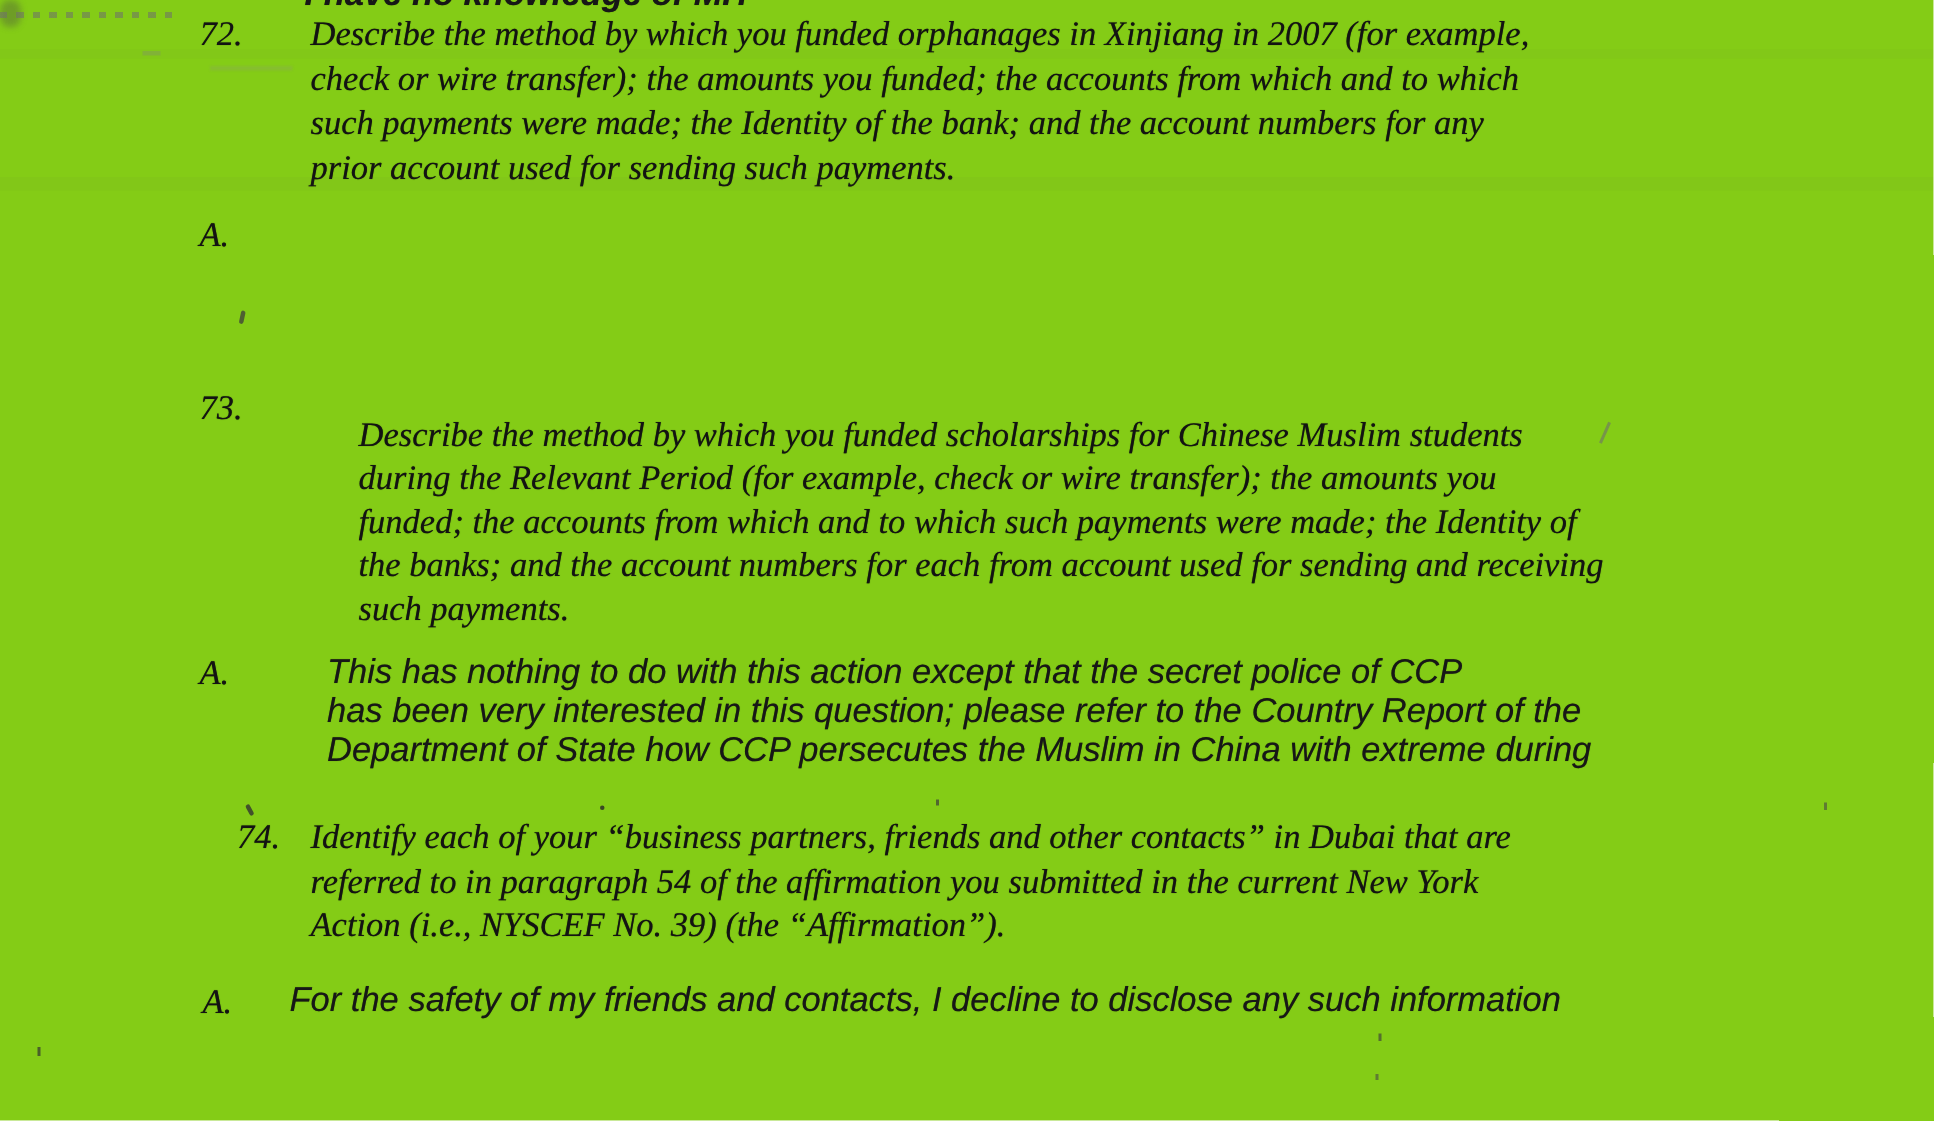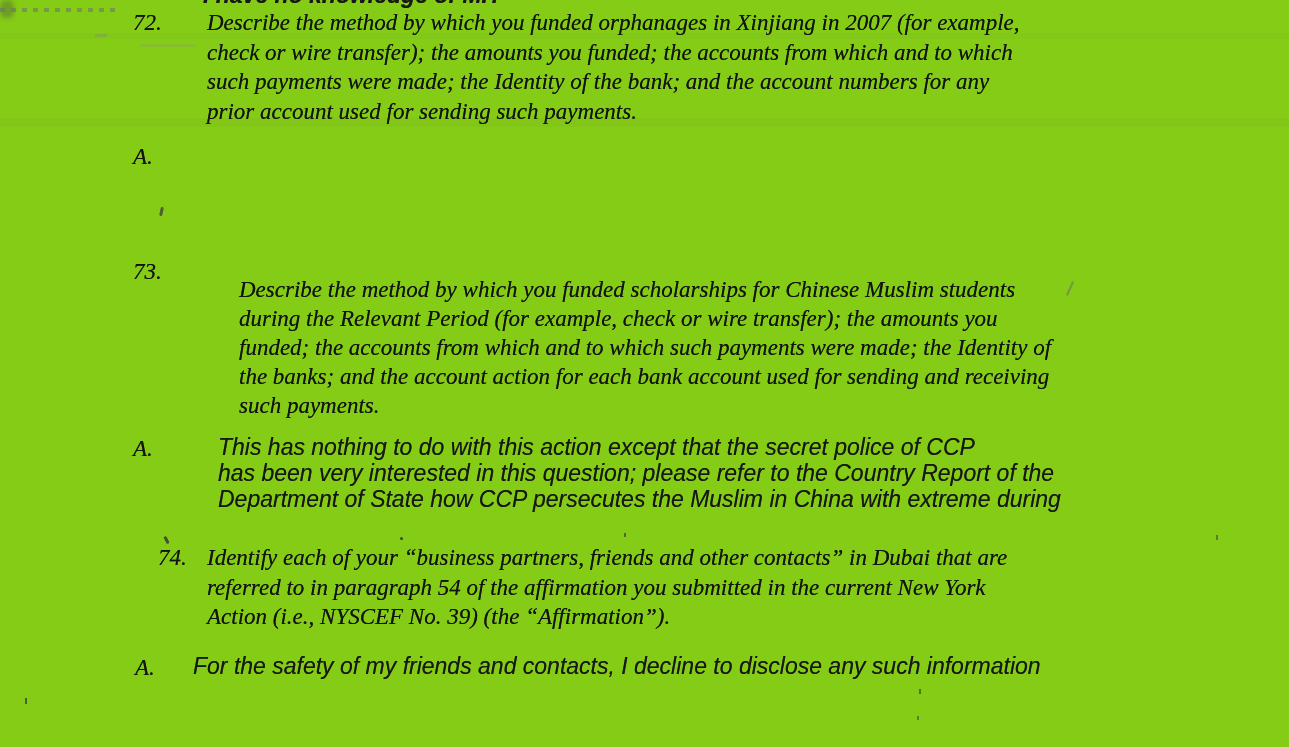--- a/index.html
+++ b/index.html
@@ -51,21 +51,21 @@
     <div>prior account used for sending such payments.</div>
   </div>
 
   <div class="q" style="left:133px; top:144px;">A.</div>
 
   <div class="q" style="left:133px; top:259px;">73.</div>
   <div class="q lines" style="left:207px; top:275px; line-height:29px;margin-left:32px;">
     <div>Describe the method by which you funded scholarships for Chinese Muslim students</div>
     <div>during the Relevant Period (for example, check or wire transfer); the amounts you</div>
     <div>funded; the accounts from which and to which such payments were made; the Identity of</div>
-    <div>the banks; and the account action for each bank account used for sending and receiving</div>
+    <div>the banks; and the account numbers for each from account used for sending and receiving</div>
     <div>such payments.</div>
   </div>
 
   <div class="q" style="left:133px; top:436px;">A.</div>
   <div class="a lines" style="left:218px; top:434px; line-height:26px;">
     <div>This has nothing to do with this action except that the secret police of CCP</div>
     <div>has been very interested in this question; please refer to the Country Report of the</div>
     <div>Department of State how CCP persecutes the Muslim in China with extreme during</div>
   </div>
 

